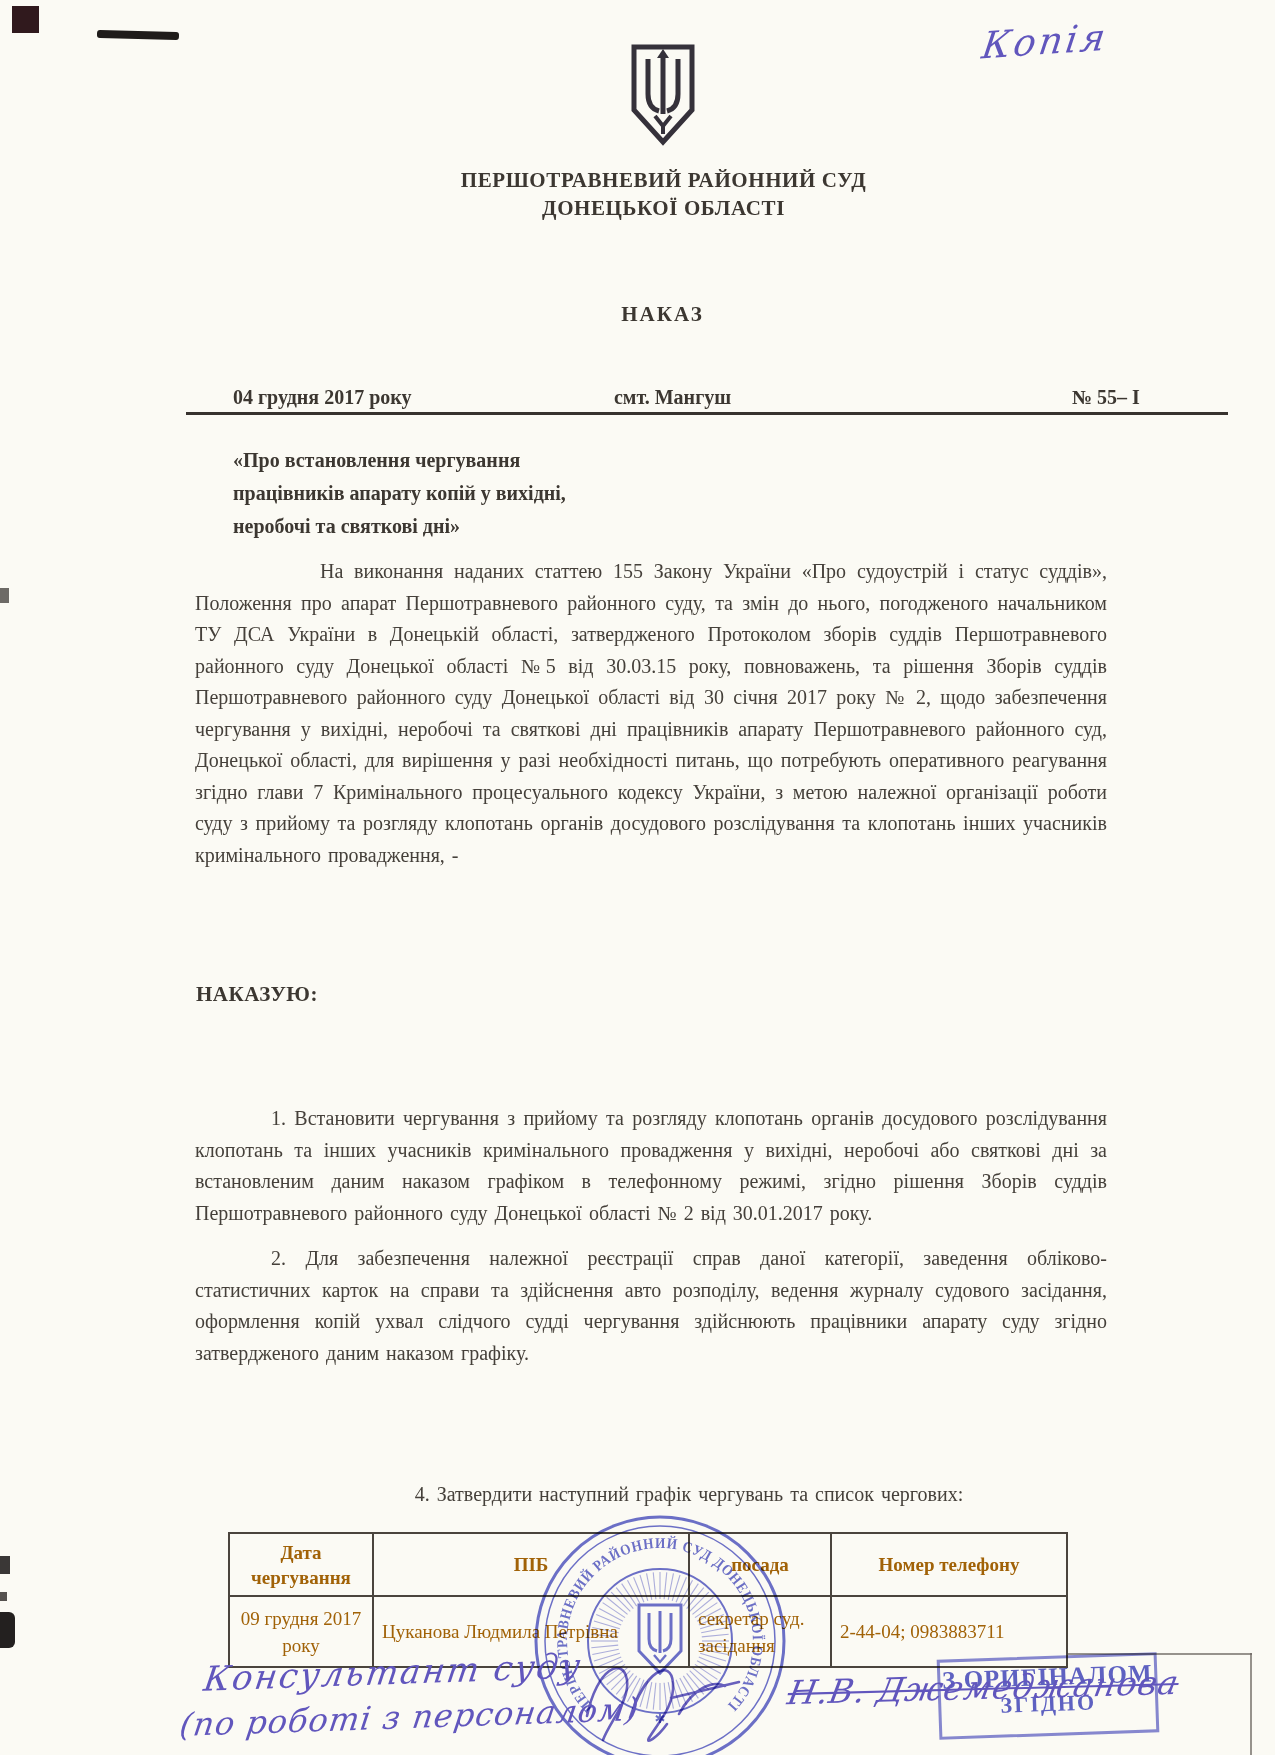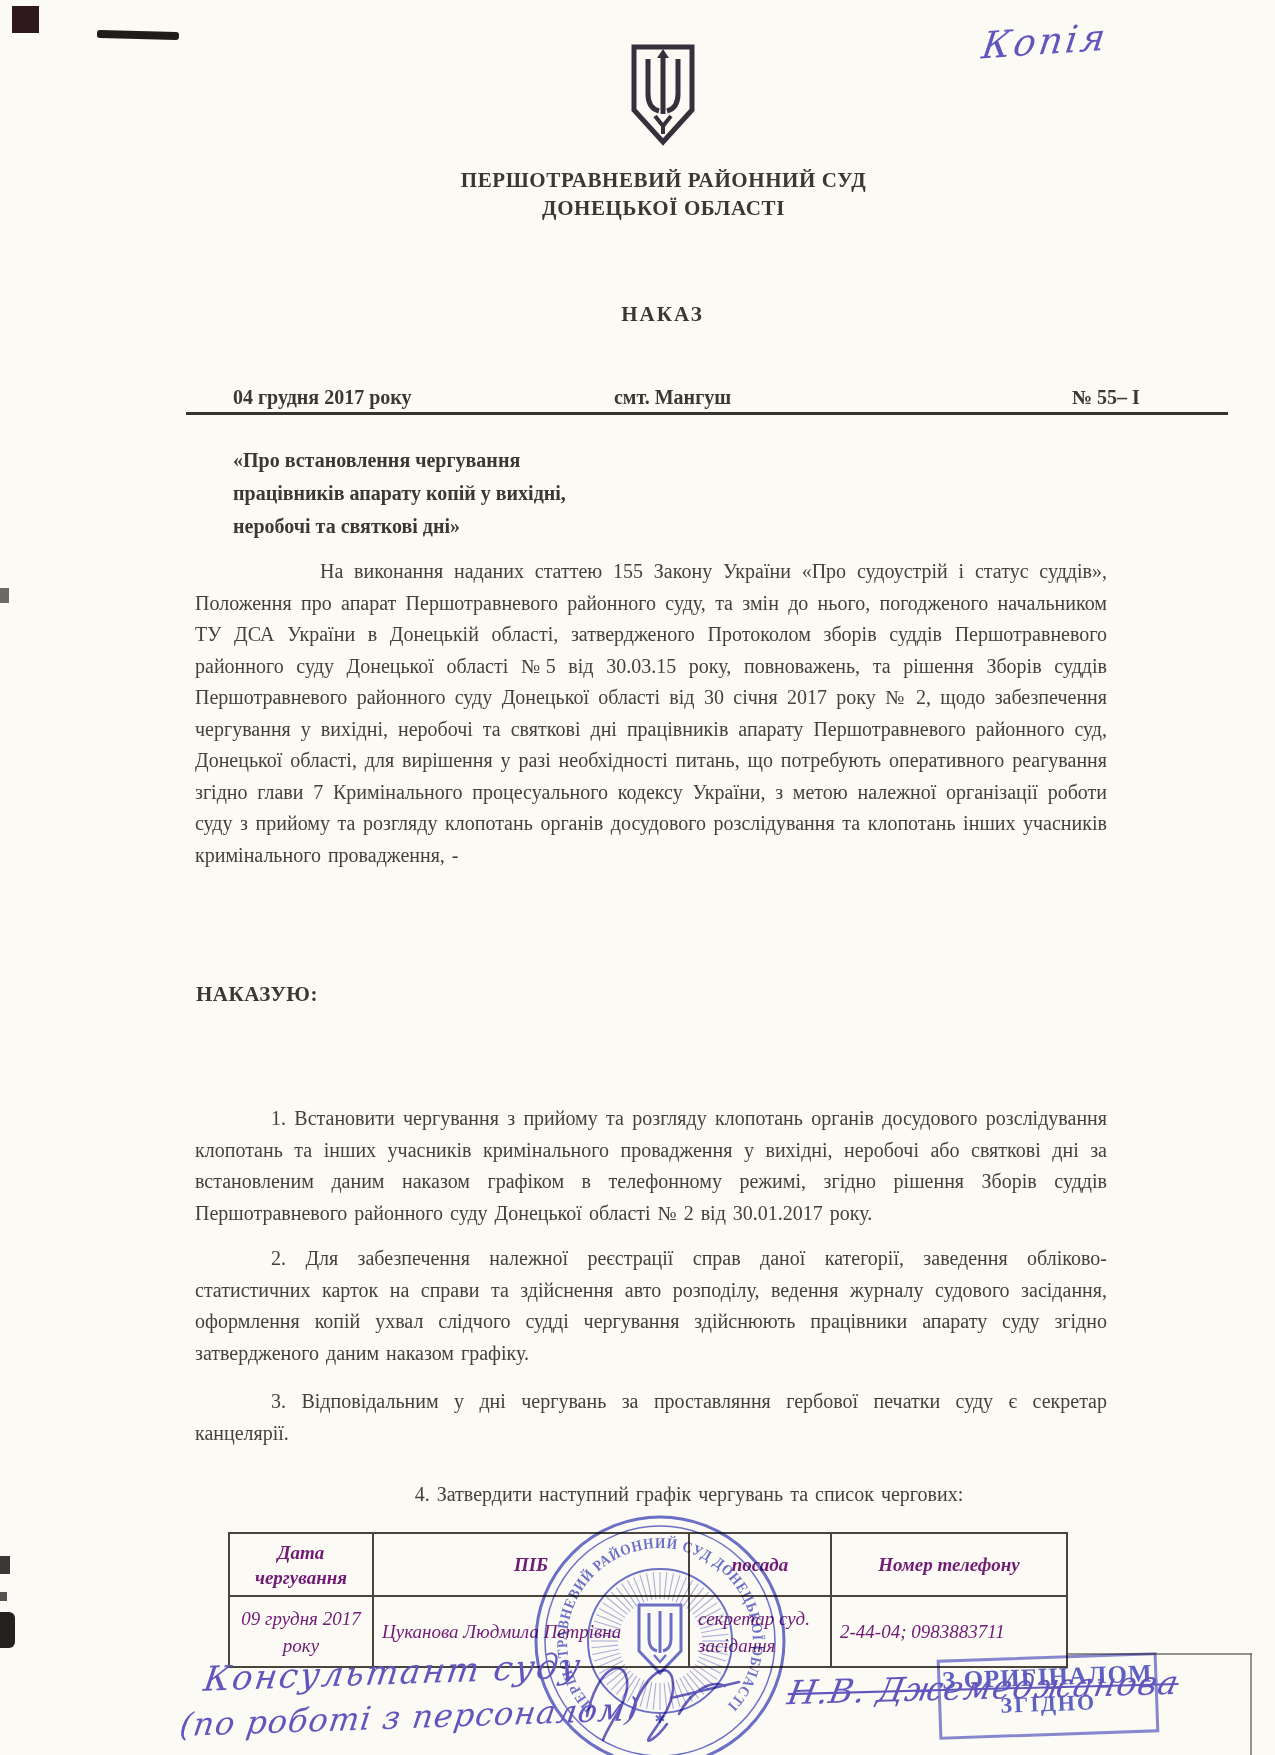--- a/index.html
+++ b/index.html
@@ -31,21 +31,21 @@
     font-size:20px;line-height:31.5px;text-align:justify;
     color:#45403a;word-spacing:2px;
   }
   .para.preamble{text-indent:125px;}
   .para.item{text-indent:76px;}
   .resolution{position:absolute;left:196px;font-weight:bold;font-size:21px;letter-spacing:.5px;color:#3c3731;}
   
   table.duty{
     position:absolute;left:228px;top:1532px;width:838px;
     border-collapse:collapse;table-layout:fixed;
-    font-size:19px;color:#701a75;font-style:italic;
+    font-size:19px;color:#a16207;
   }
   table.duty th,table.duty td{border:2px solid #4a443d;}
   table.duty th{font-weight:bold;text-align:center;vertical-align:middle;height:57px;line-height:25px;padding:2px 6px;}
   table.duty td{vertical-align:middle;height:61px;line-height:27px;padding:4px 8px;}
   td.c-date{text-align:center;border-radius:29px;}
   td.c-phone{padding-left:14px;}
   
   .hand{
     position:absolute;color:#6156bd;
     font-family:"DejaVu Serif","Liberation Serif",serif;
@@ -119,21 +119,20 @@
     <div>працівників апарату копій у вихідні,</div>
     <div>неробочі та святкові дні»</div>
   </div>
 
   <div class="para preamble" style="top:556px;">На виконання наданих статтею 155 Закону України «Про судоустрій і статус суддів», Положення про апарат Першотравневого районного суду, та змін до нього, погодженого начальником ТУ ДСА України в Донецькій області, затвердженого Протоколом зборів суддів Першотравневого районного суду Донецької області №5 від 30.03.15 року, повноважень, та рішення Зборів суддів Першотравневого районного суду Донецької області від 30 січня 2017 року № 2, щодо забезпечення чергування у вихідні, неробочі та святкові дні працівників апарату Першотравневого районного суд, Донецької області, для вирішення у разі необхідності питань, що потребують оперативного реагування згідно глави 7 Кримінального процесуального кодексу України, з метою належної організації роботи суду з прийому та розгляду клопотань органів досудового розслідування та клопотань інших учасників кримінального провадження, -</div>
 
   <div class="resolution" style="top:982px;">НАКАЗУЮ:</div>
 
   <div class="para item" style="top:1103px;">1. Встановити чергування з прийому та розгляду клопотань органів досудового розслідування клопотань та інших учасників кримінального провадження у вихідні, неробочі або святкові дні за встановленим даним наказом графіком в телефонному режимі, згідно рішення Зборів суддів Першотравневого районного суду Донецької області № 2 від 30.01.2017 року.</div>
   <div class="para item" style="top:1243px;">2. Для забезпечення належної реєстрації справ даної категорії, заведення обліково-статистичних карток на справи та здійснення авто розподілу, ведення журналу судового засідання, оформлення копій ухвал слідчого судді чергування здійснюють працівники апарату суду згідно затвердженого даним наказом графіку.</div>
-  <div class="para item" style="top:1386px;">3. Відповідальним у дні чергувань за проставляння гербової печатки суду є секретар канцелярії.</div>
   <div class="para item" style="top:1479px;text-align:center;">4. Затвердити наступний графік чергувань та список чергових:</div>
 
   <table class="duty">
     <colgroup>
       <col style="width:144px">
         <col style="width:316px">
         <col style="width:142px">
         <col style="width:236px">
     </colgroup>
     <thead>

